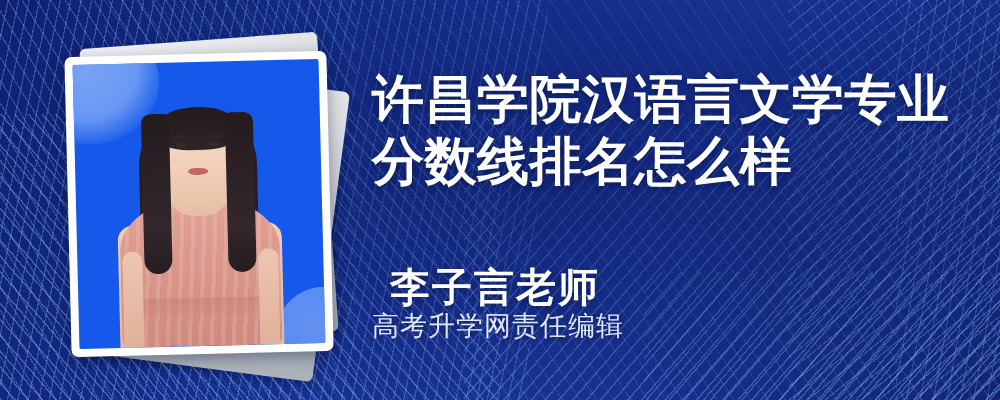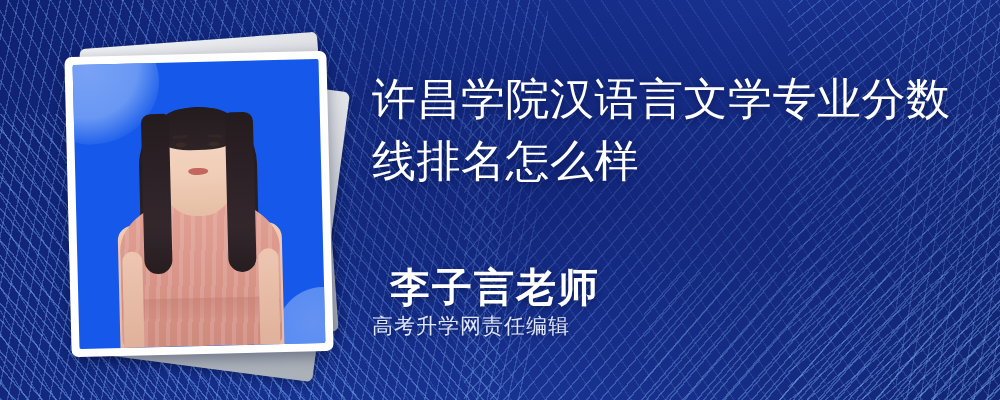--- a/index.html
+++ b/index.html
@@ -347,22 +347,22 @@
     width: 600px;
     height: 400px;
   }
 
   .headline {
     position: absolute;
     top: 68px;
     left: 0;
     width: 580px;
     color: #ffffff;
-    font-size: 44px;
-    font-weight: normal;
+    font-size: 52px;
+    font-weight: bold;
     line-height: 62px;
     letter-spacing: 0.5px;
     text-shadow: 0 2px 7px rgba(4,12,52,0.55);
     white-space: normal;
   }
 
   .byline {
     position: absolute;
     top: 268px;
     left: 18px;
@@ -372,21 +372,21 @@
     font-size: 40px;
     font-weight: bold;
     letter-spacing: 2px;
     line-height: 38px;
     text-shadow: 0 2px 6px rgba(4,12,52,0.5);
   }
   .byline-role {
     margin-top: 6px;
     margin-left: -18px;
     color: #dfe6fb;
-    font-size: 21px;
+    font-size: 27px;
     font-weight: normal;
     letter-spacing: 1px;
     line-height: 28px;
     text-shadow: 0 1px 4px rgba(4,12,52,0.5);
   }
 </style>
 </head>
 <body>
 
 <div class="banner">

